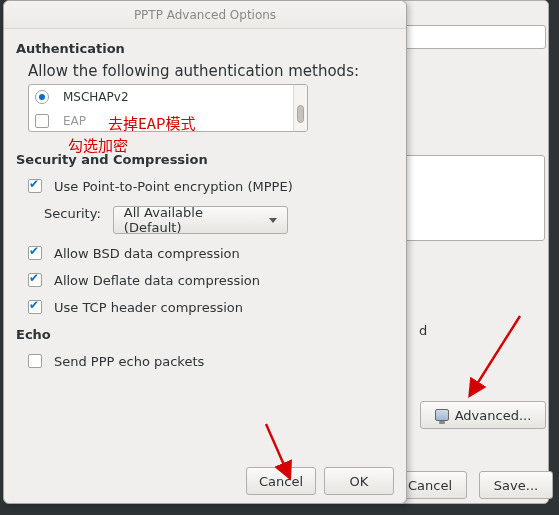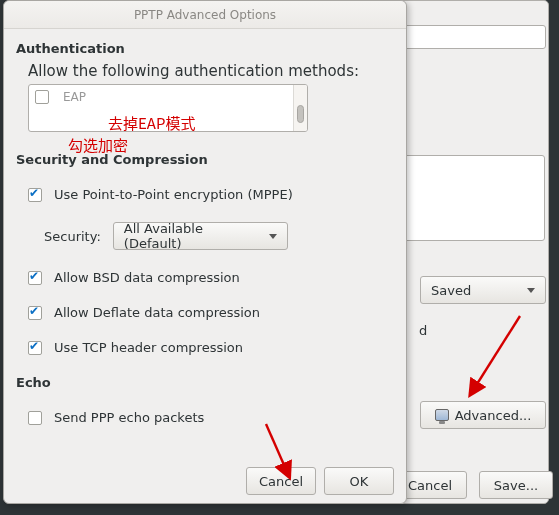--- a/index.html
+++ b/index.html
@@ -128,23 +128,23 @@
   }
   .radio::after{
     content:"";
     position:absolute;
     left:3px;top:3px;width:6px;height:6px;
     border-radius:50%;
     background:#0b6fc4;
   }
 
   .row {
-    display:flex; align-items:center; gap:12px;
+    display:flex; align-items:flex-start; gap:12px;
     font-size:13px;
-    margin:20px 0;
+    margin:12px 0;
   }
   .row-nested { padding-left:16px;gap:12px; }
 
   .combo, .btn {
     background: linear-gradient(#fafaf9,#e7e5e1);
     border: 1px solid #b0aeaa;
     border-radius: 3px;
     height: 28px;
     font: inherit;
     color:#2e3436;
@@ -187,24 +187,20 @@
   .annot { position:absolute; color:#d40000; font-size:15px; font-family: "Noto Sans CJK SC","Microsoft YaHei",sans-serif; pointer-events:none; }
   .arrow { position:absolute; pointer-events:none; }
 </style>
 </head>
 <body>
 
 <div class="backdrop">
   <div class="back-field1"></div>
   <div class="back-field2"></div>
   <div class="back-field3"></div>
-  <div class="combo back-combo">
-    <span>Saved</span>
-    <span class="chevron"></span>
-  </div>
   <span class="back-label">d</span>
   <div class="btn back-advanced">
     <span class="monitor-icon"></span>
     <span>Advanced...</span>
   </div>
   <div class="btn back-cancel">
     <span>Cancel</span>
   </div>
   <div class="btn back-save">
     <span>Save...</span>
@@ -214,20 +210,24 @@
 <div class="dialog">
   <div class="titlebar">
     <span>PPTP Advanced Options</span>
   </div>
   <div class="content">
 
     <div class="section-title">Authentication</div>
     <div class="indent1">
       <div class="sublabel">Allow the following authentication methods:</div>
       <div class="listbox">
+        <div class="list-item">
+          <span class="radio"></span>
+          <span>MSCHAPv2</span>
+        </div>
         <div class="list-item" style="color:#999;">
           <input type="checkbox" class="check" style="">
           <span>EAP</span>
         </div>
         <div class="scrollbar">
           <div class="scroll-thumb"></div>
         </div>
       </div>
     </div>
 

